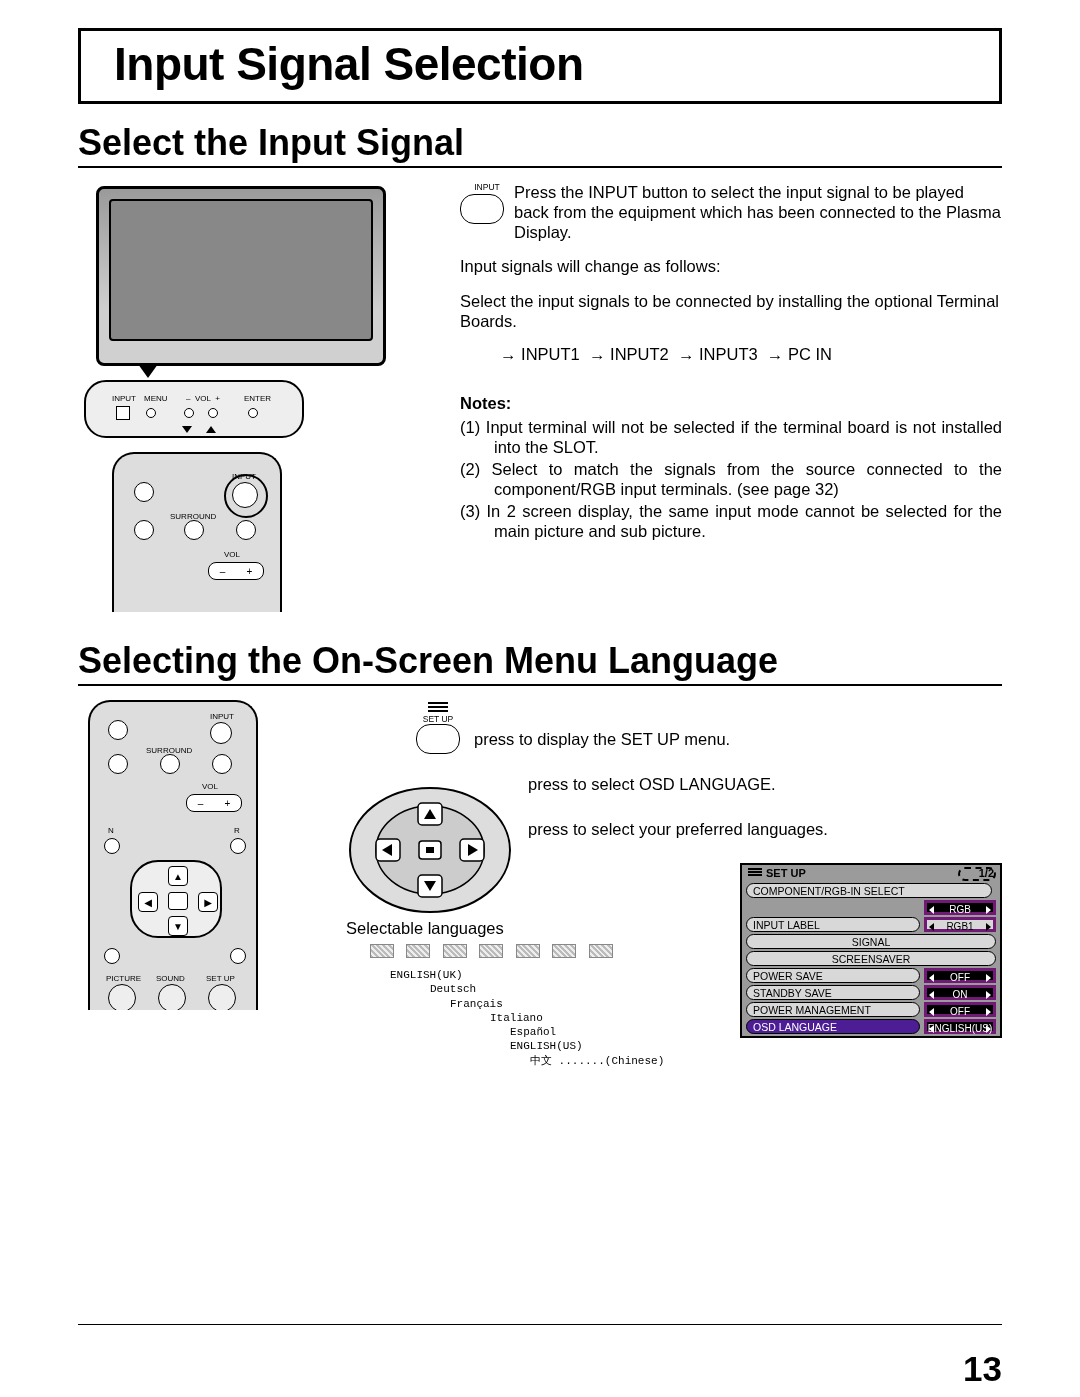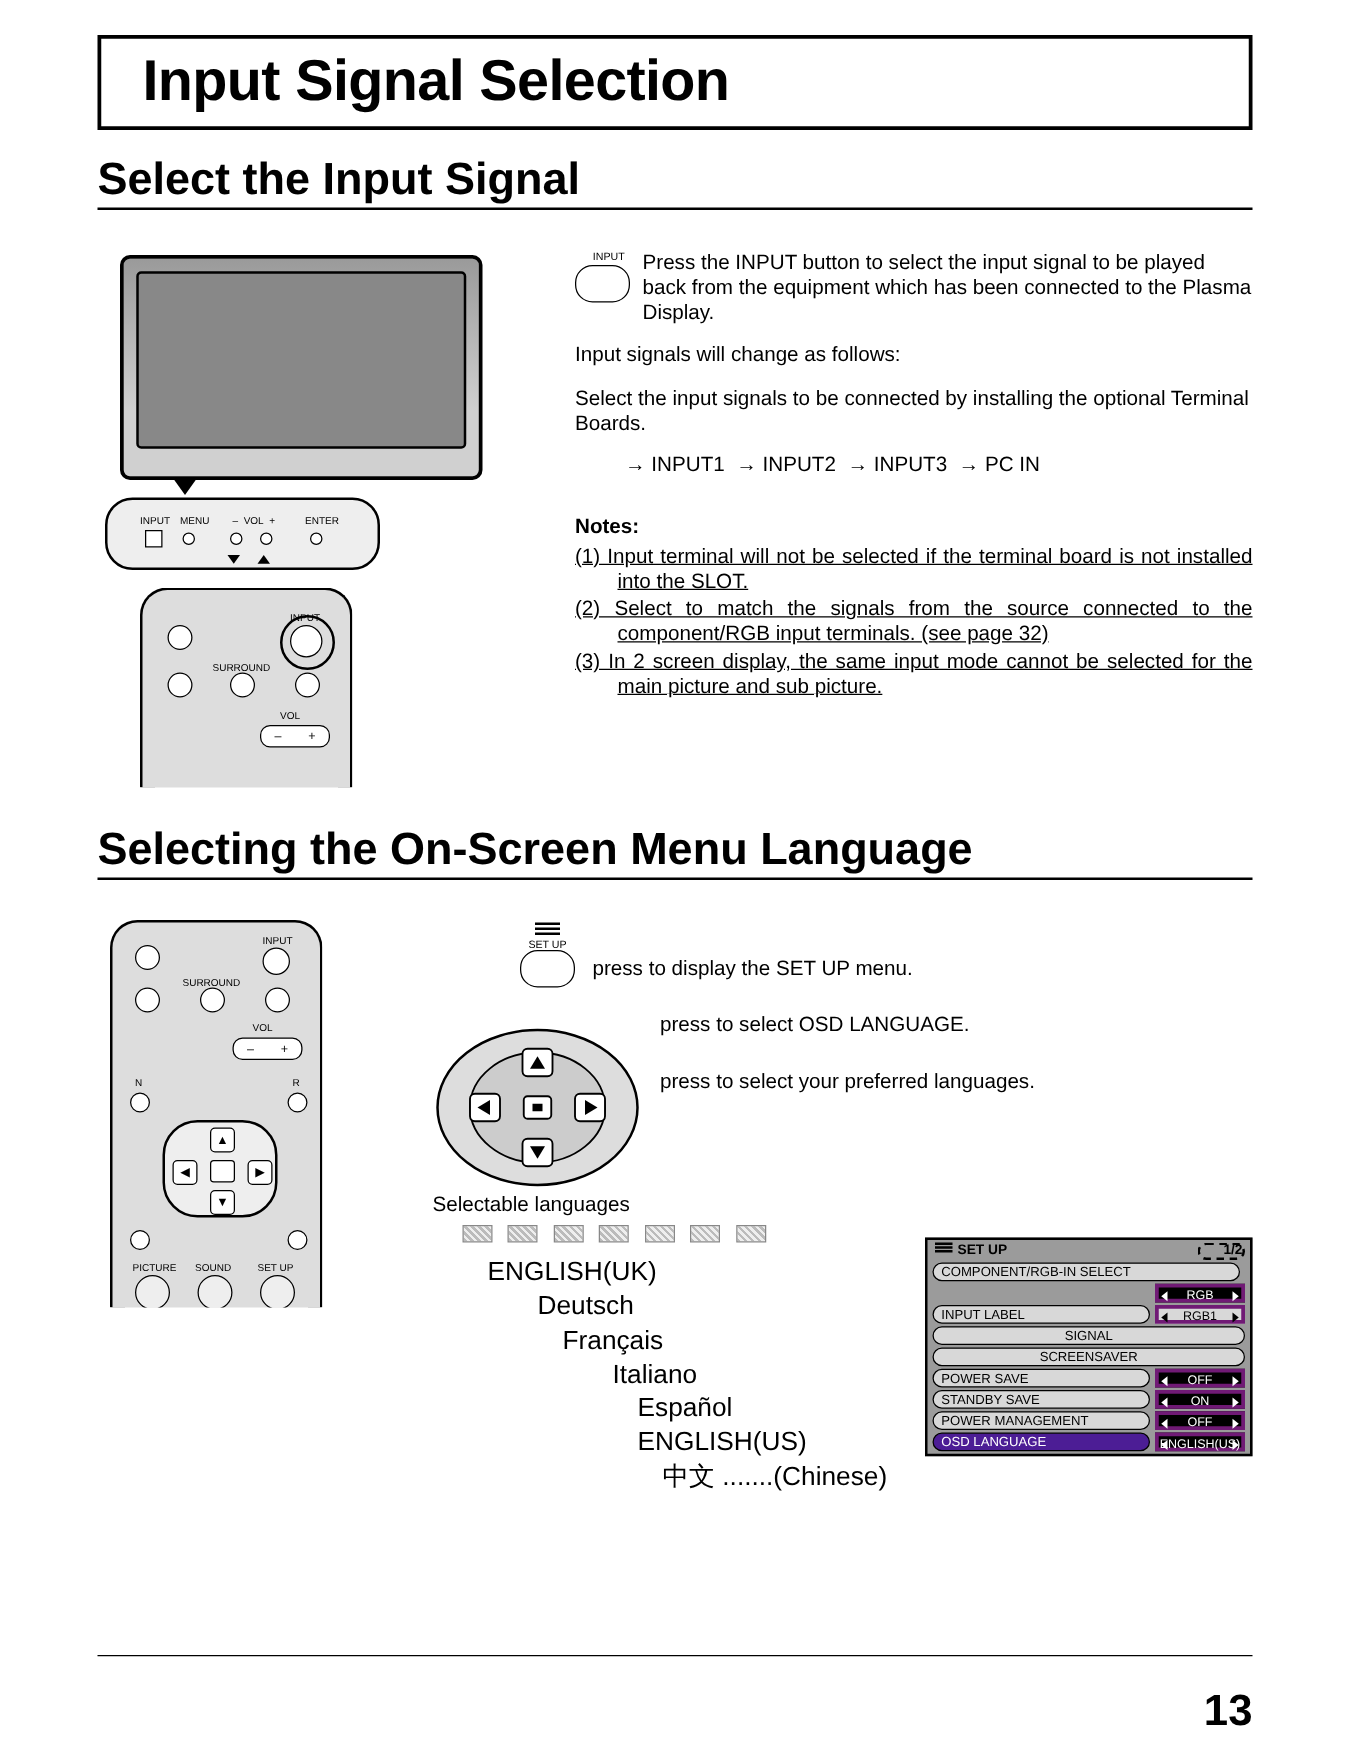--- a/index.html
+++ b/index.html
@@ -19,21 +19,21 @@
   .title-box h1 {
     font-size: 46px;
     font-weight: bold;
     letter-spacing: -0.5px;
   }
   h2.section {
     font-size: 36px;
     font-weight: bold;
     border-bottom: 2px solid #000;
     padding-bottom: 2px;
-    margin-bottom: 32px;
+    margin-bottom: 14px;
   }
   .row { display: flex; align-items: flex-start; }
   .col-left { width: 360px; flex-shrink: 0; }
   .col-right { flex: 1; padding-left: 22px; }
 
   
   .tv {
     width: 290px; height: 180px;
     border: 3px solid #000; border-radius: 8px;
     margin: 4px 0 0 18px; position: relative;
@@ -73,21 +73,21 @@
   .col-right p { font-size: 16.5px; line-height: 1.22; margin-bottom: 14px; }
   .button-oval {
     display:inline-block; width:44px; height:30px; border:1.5px solid #000;
     border-radius:14px; position:relative; vertical-align:top; margin-right:10px;
   }
   .btn-lbl { font-size:8.5px; text-align:center; display:block; margin-bottom:2px;}
   .input-row { display:flex; align-items:flex-start; }
   .cycle { font-size:16.5px; margin:6px 0 30px 40px; }
   .cycle .arr:before { content: "→ "; }
   .notes-h { font-weight:bold; font-size:16.5px; margin-bottom:4px; }
-  .notes p { font-size:16.5px; line-height:1.22; padding-left:34px; text-indent:-34px; text-align:justify; margin-bottom:2px;text-decoration:underline;}
+  .notes p { font-size:16.5px; line-height:1.22; padding-left:34px; text-indent:-34px; text-align:justify; margin-bottom:2px;}
 
   
   .sec2 { display:flex; margin-top:8px; }
   .sec2-left { width: 260px; flex-shrink:0; }
   .sec2-mid { flex:1; padding-left:8px; position:relative; }
   .remote2 {
     width: 170px; height: 310px; border:2px solid #000; border-radius:22px 22px 0 0;
     border-bottom:none; background:#ddd; position:relative; margin-left:10px; overflow:hidden;
   }
   .remote2 .rbt { position:absolute; border:1.5px solid #000; border-radius:50%; background:#fff; }
@@ -107,21 +107,21 @@
   .dpad-illu {
     width:168px; height:130px; margin:8px 0 0 0;
   }
   .dpad-illu svg{display:block;}
 
   .instr { font-size:16.5px; margin-bottom:20px; }
   .sel-lang-label { font-size:16.5px; margin-top:6px; }
 
   .lang-boxes { margin:6px 0 6px 24px; position:relative; height:18px; }
   .lang-box { display:inline-block; width:24px; height:14px; border:1px solid #888; background: repeating-linear-gradient(45deg,#bbb,#bbb 2px,#eee 2px,#eee 4px); margin-right:8px; }
-  .lang-list { margin-left:24px; font-size:21px; line-height:1.3; }
+  .lang-list { margin-left:24px; font-size:11px; line-height:1.3;font-family:Liberation Mono, monospace; }
   .lang-list div { white-space:nowrap; }
 
   
   .osd {
     position:absolute; right:0; bottom:30px;
     width:262px; border:2px solid #000; background:#9b9b9b;
     font-size:11px;
   }
   .osd-header{display:flex;justify-content:space-between;padding:2px 6px;font-weight:bold;}
   .osd-header .icon{display:inline-block;margin-right:4px;}

